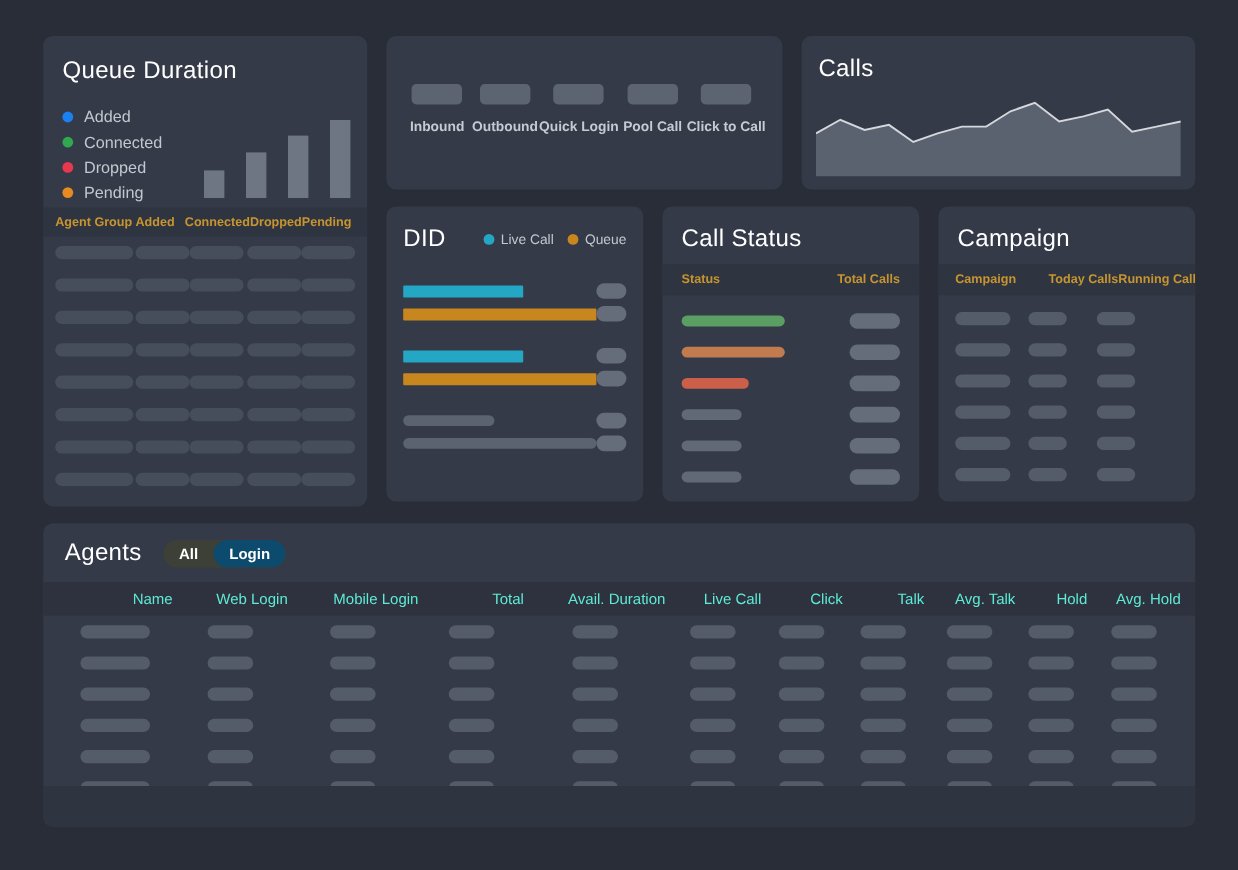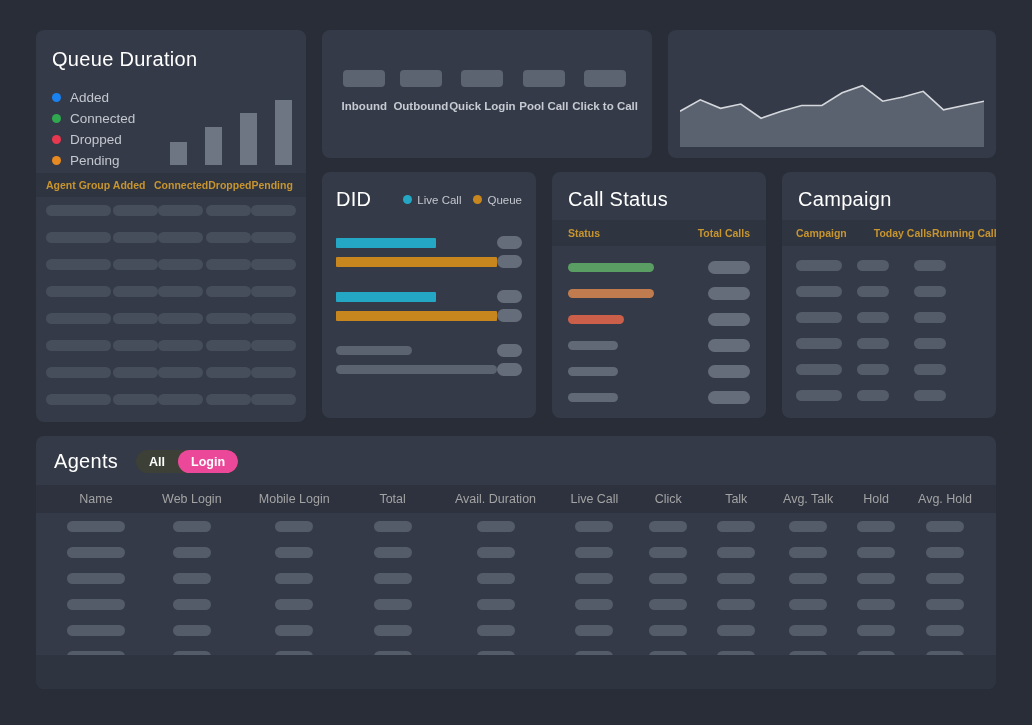--- a/index.html
+++ b/index.html
@@ -117,26 +117,26 @@
   #agents { left: 36px; top: 436px; width: 960px; height: 253px; }
   .ag-head { display: flex; align-items: center; gap: 18px; padding: 14px 18px 12px 18px; }
   .toggle {
     display: flex; border-radius: 12px; overflow: hidden; height: 23px;
     background: #3d4036;
   }
   .toggle > div {
     display: flex; align-items: center; justify-content: center;
     font-size: 12.5px; font-weight: 700; padding: 0 13px; color: #ffffff;
   }
-  .toggle .on { background: #ec4899; border-radius: 12px; }
+  .toggle .on { background: #0c4a6e; border-radius: 12px; }
   .ag-tbl-head {
     background: #2d323e; display: flex; align-items: center; height: 28px;
     padding: 0 12px;
   }
-  .ag-tbl-head .th { color: #a3a3a3; font-size: 12.5px; text-align: center; }
+  .ag-tbl-head .th { color: #5eead4; font-size: 12.5px; text-align: right; }
   .ag-body { padding: 0 12px; }
   .ag-row { display: flex; align-items: center; height: 26px; }
   .ag-cell { display: flex; justify-content: center; }
   .ag-footer { position: absolute; left: 0; right: 0; bottom: 0; height: 34px; background: #2f3441; }
 </style>
 </head>
 <body>
 
 <div class="card" id="queue-summary">
   <div class="qs-head">
@@ -332,20 +332,21 @@
         <div class="ct-label">Pool Call</div>
       </div>
       <div class="ct-item" style="flex: 1 1 0%;">
         <div class="ct-chip"></div>
         <div class="ct-label">Click to Call</div>
       </div>
     </div>
 </div>
 
 <div class="card" id="calls">
+  <div class="card-title">Calls</div>
   <div class="chart-wrap" id="calls-chart"><svg viewBox="0 0 304 85" width="100%" height="100%" preserveAspectRatio="none">
         <polygon points="0,49.18 20.266666666666666,37.82 40.53333333333333,46.339999999999996 60.800000000000004,42.08 81.06666666666666,56.28 101.33333333333333,49.18 121.60000000000001,43.5 141.86666666666667,43.5 162.13333333333333,30.72 182.4,23.619999999999997 202.66666666666666,39.239999999999995 222.9333333333333,34.98 243.20000000000002,29.300000000000004 263.4666666666667,47.760000000000005 283.73333333333335,43.5 304,39.239999999999995 304,85 0,85" fill="#5b626f"></polygon>
         <polyline points="0,49.18 20.266666666666666,37.82 40.53333333333333,46.339999999999996 60.800000000000004,42.08 81.06666666666666,56.28 101.33333333333333,49.18 121.60000000000001,43.5 141.86666666666667,43.5 162.13333333333333,30.72 182.4,23.619999999999997 202.66666666666666,39.239999999999995 222.9333333333333,34.98 243.20000000000002,29.300000000000004 263.4666666666667,47.760000000000005 283.73333333333335,43.5 304,39.239999999999995" fill="none" stroke="#d4d7dc" stroke-width="1.6" vector-effect="non-scaling-stroke"></polyline>
       </svg></div>
 </div>
 
 <div class="card" id="did">
   <div class="did-head">
     <div class="card-title">DID</div>
     <div class="did-legend" id="did-legend">

